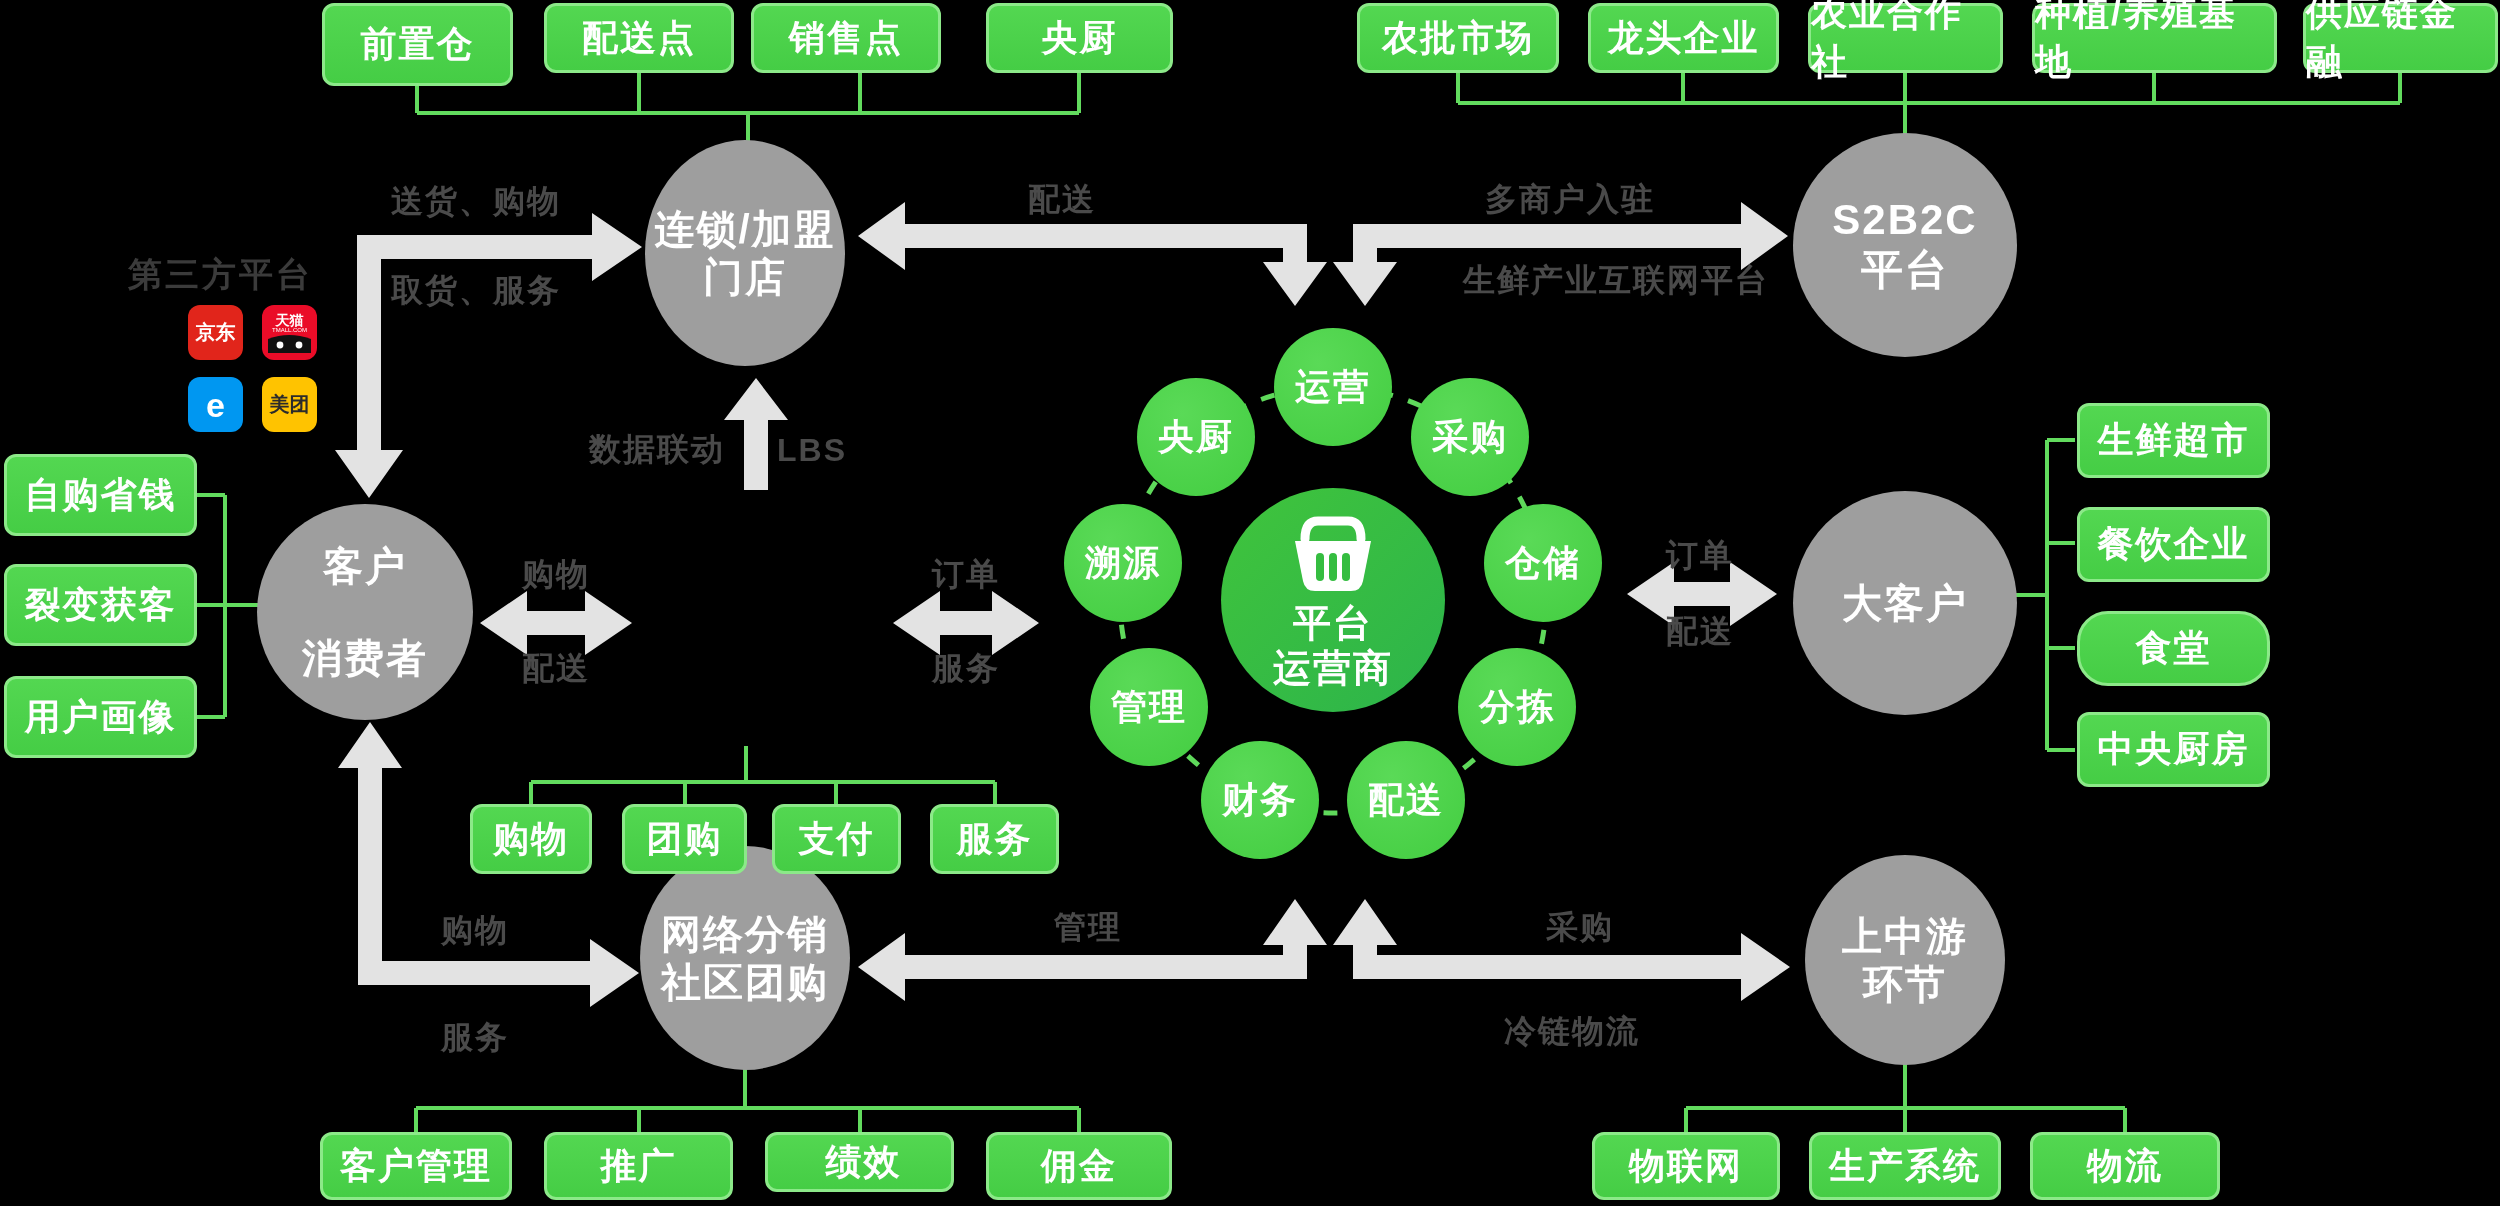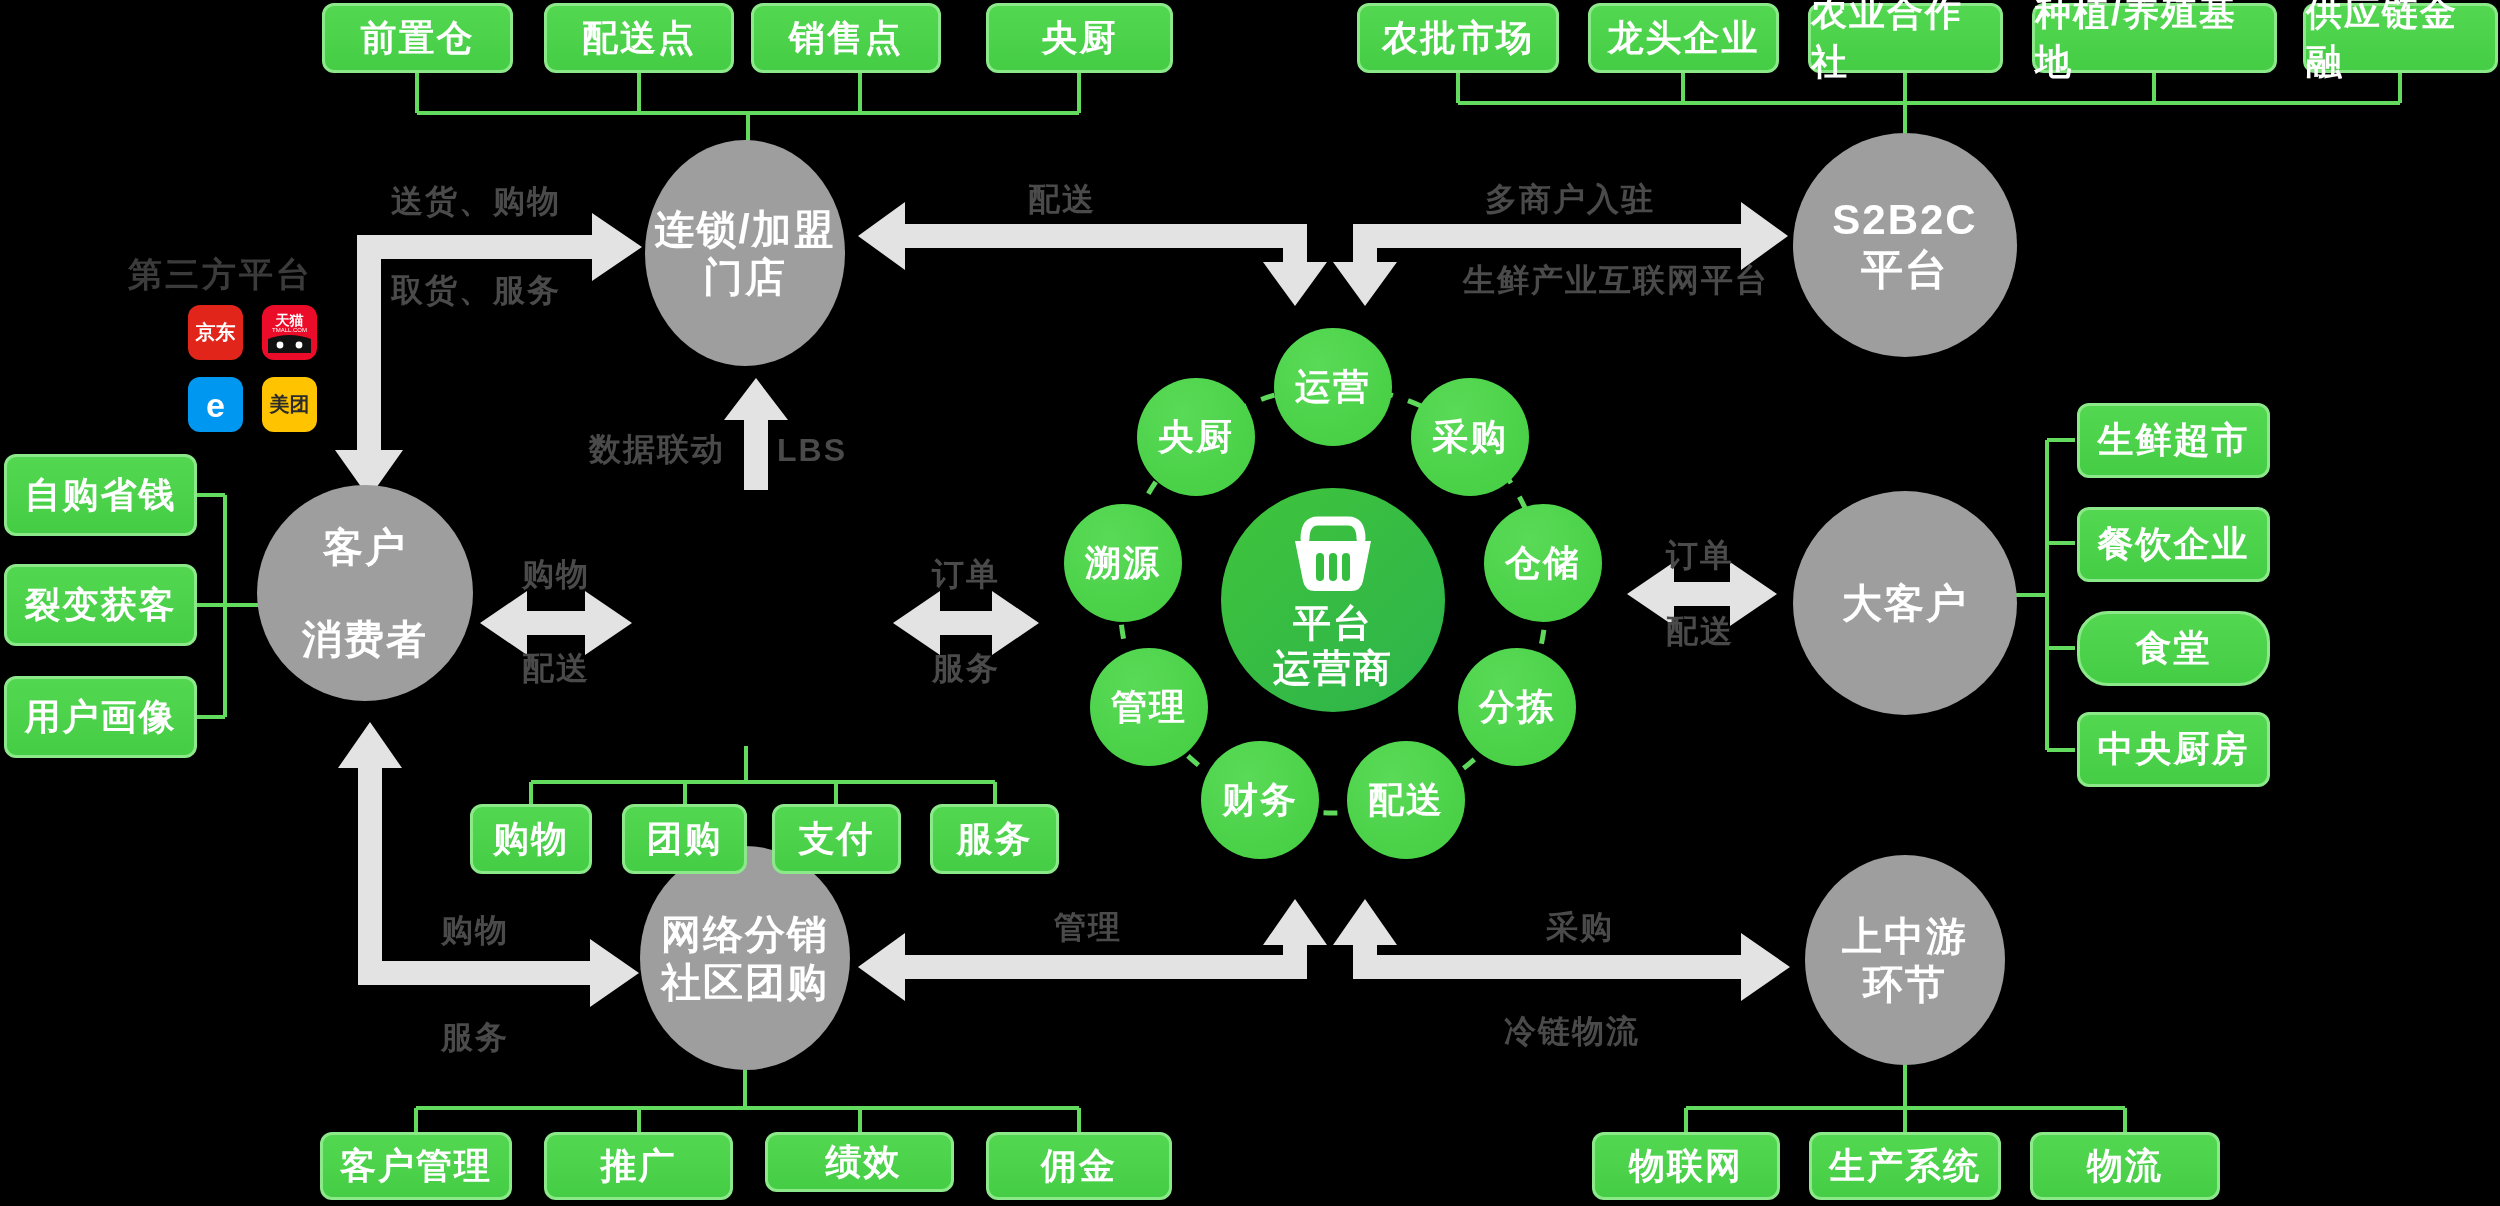--- a/index.html
+++ b/index.html
@@ -60,21 +60,21 @@
   </svg>
 
   <div class="gcircle" style="left:645px;top:140px;width:200px;height:226px;">
     <span class="node-line">连锁/加盟</span>
     <span class="node-line">门店</span>
   </div>
   <div class="gcircle" style="left:1793px;top:133px;width:224px;height:224px;font-size:42px;">
     <span class="node-line">S2B2C</span>
     <span class="node-line">平台</span>
   </div>
-  <div class="gcircle" style="left:257px;top:485px;width:216px;height:216px;gap:44px;">
+  <div class="gcircle" style="left:257px;top:504px;width:216px;height:216px;gap:44px;">
     <span class="node-line">客户</span>
     <span class="node-line">消费者</span>
   </div>
   <div class="gcircle" style="left:1793px;top:491px;width:224px;height:224px;">
     <span class="node-line">大客户</span>
   </div>
   <div class="gcircle" style="left:640px;top:846px;width:210px;height:224px;">
     <span class="node-line">网络分销</span>
     <span class="node-line">社区团购</span>
   </div>
@@ -116,21 +116,21 @@
   <div class="ring-circle" style="left:1090px;top:648px;">
       <span>管理</span>
     </div>
   <div class="ring-circle" style="left:1064px;top:504px;">
       <span>溯源</span>
     </div>
   <div class="ring-circle" style="left:1137px;top:378px;">
       <span>央厨</span>
     </div>
 
-  <div class="btn" style="left:322px;top:3px;width:191px;height:70px;">
+  <div class="btn" style="left:322px;top:3px;width:191px;height:83px;">
       <span>前置仓</span>
     </div>
   <div class="btn" style="left:544px;top:3px;width:190px;height:70px;">
       <span>配送点</span>
     </div>
   <div class="btn" style="left:751px;top:3px;width:190px;height:70px;">
       <span>销售点</span>
     </div>
   <div class="btn" style="left:986px;top:3px;width:187px;height:70px;">
       <span>央厨</span>

